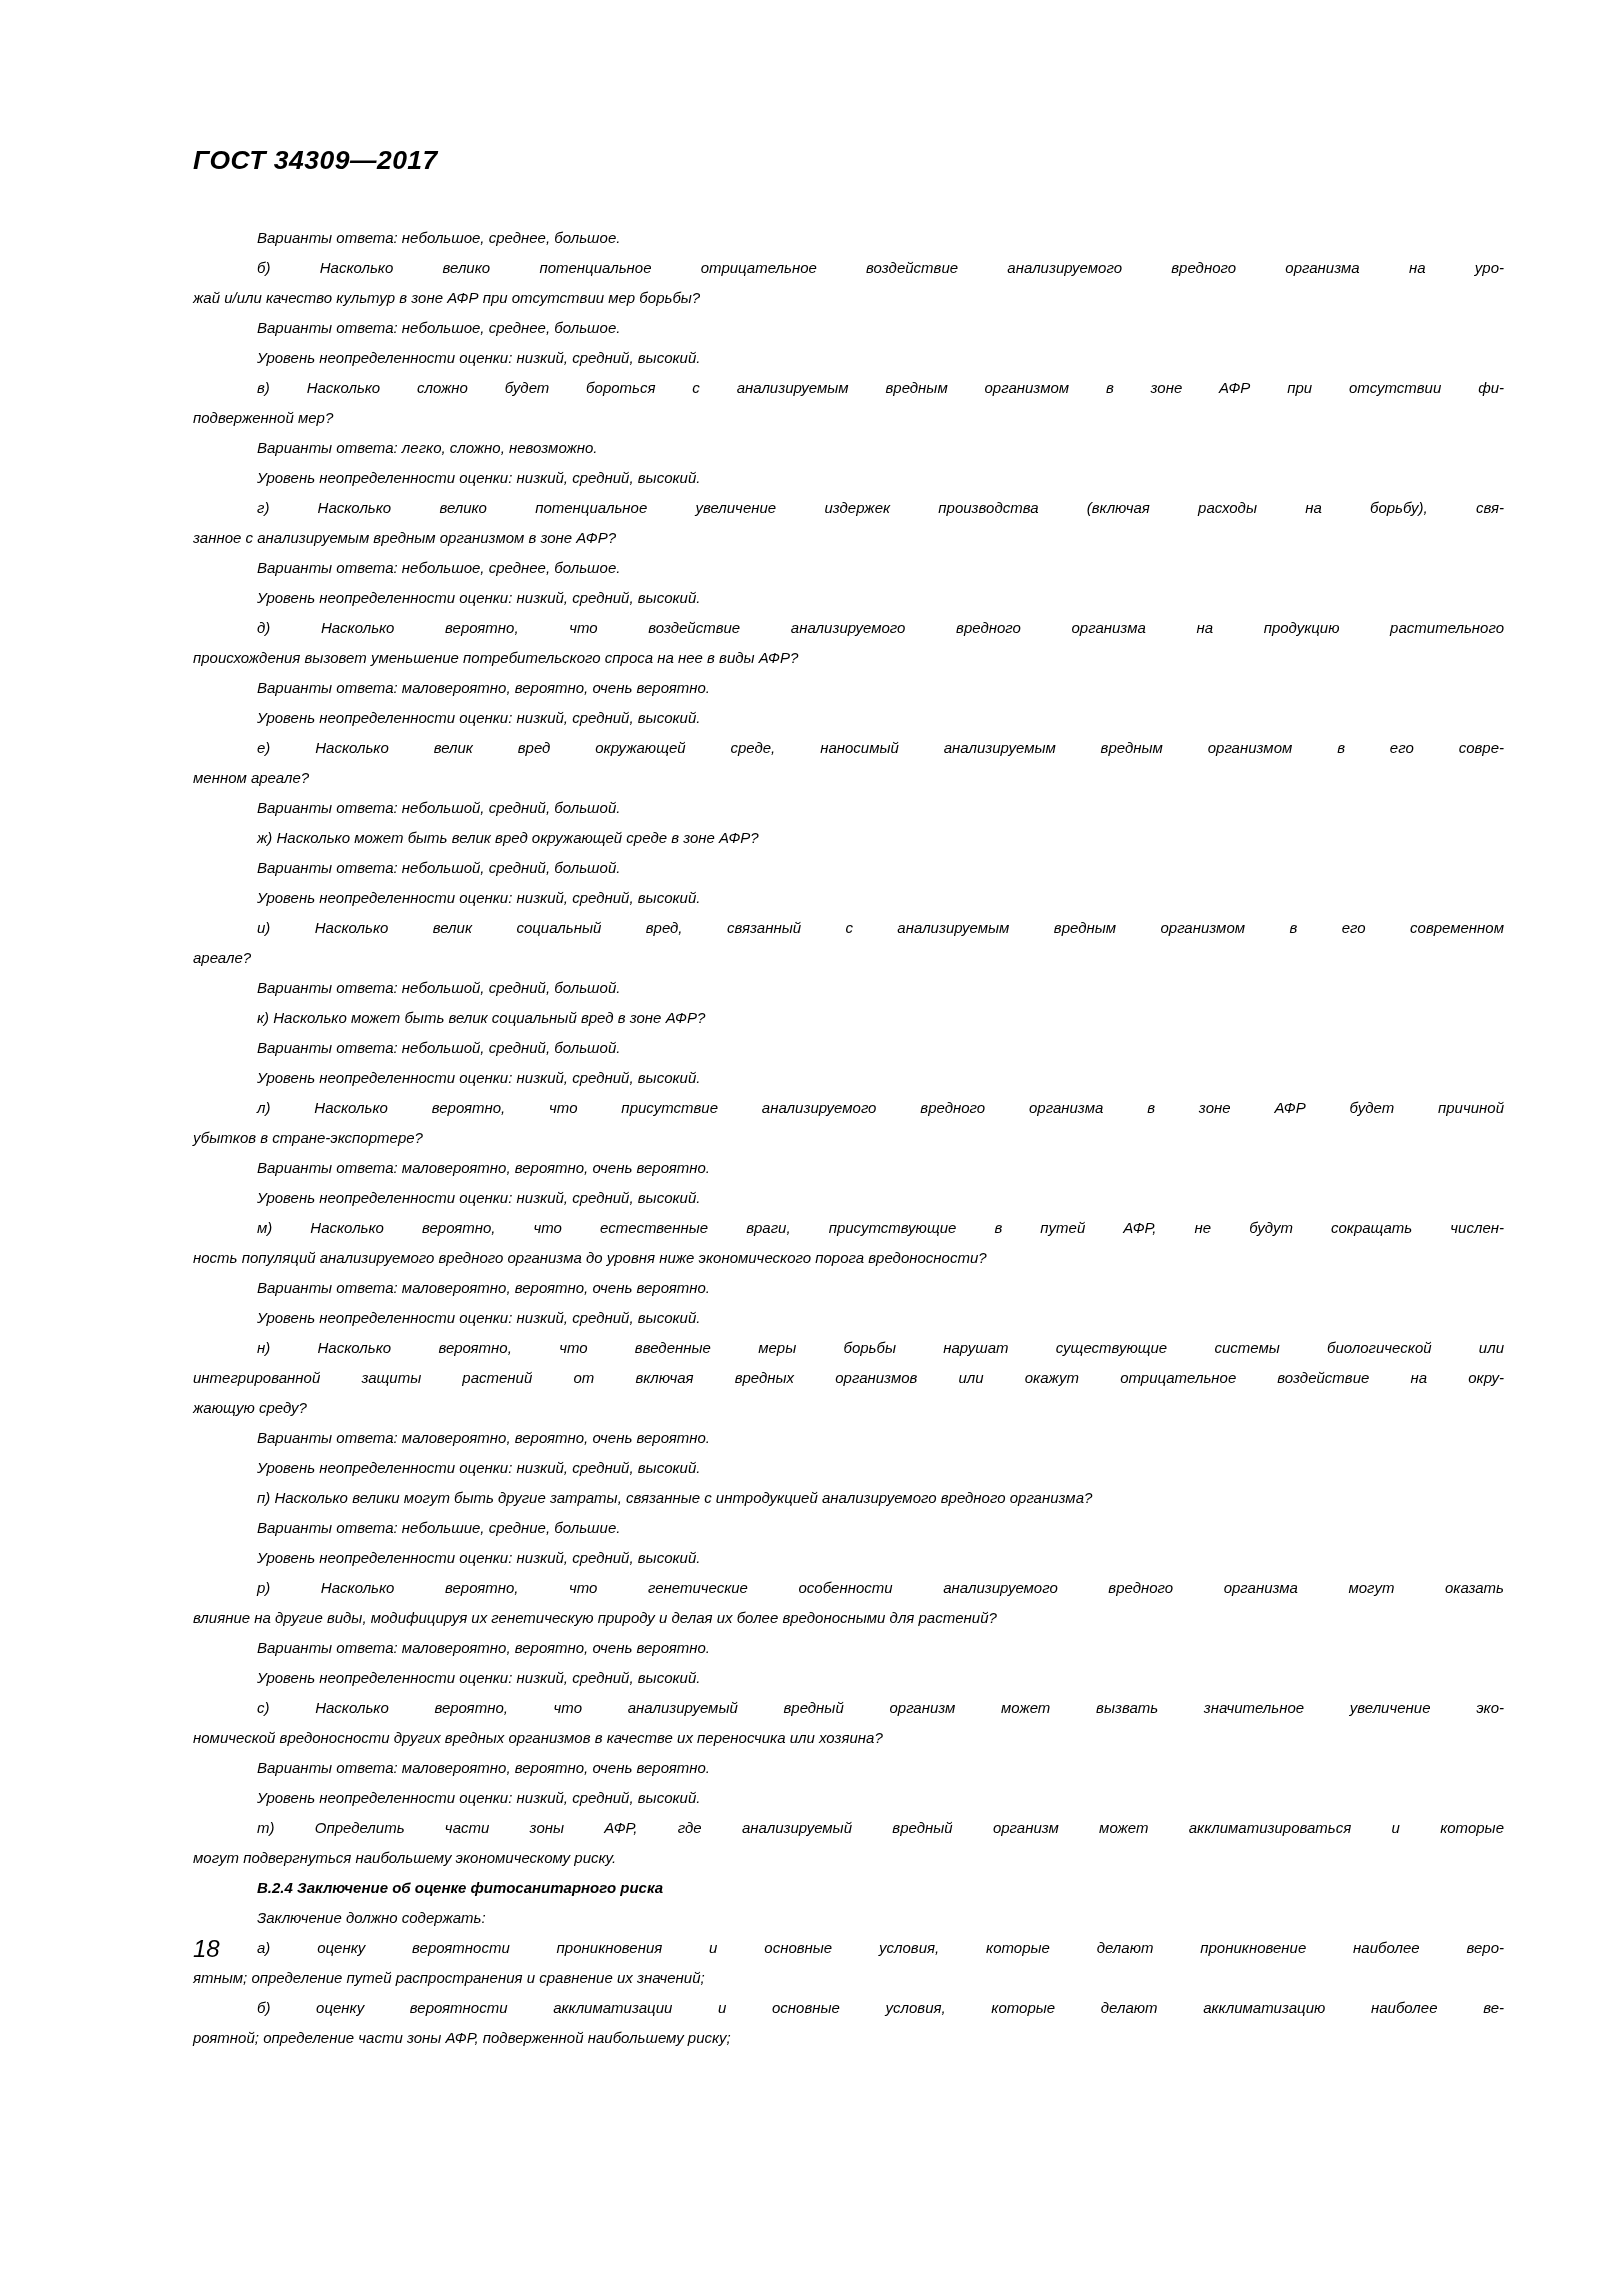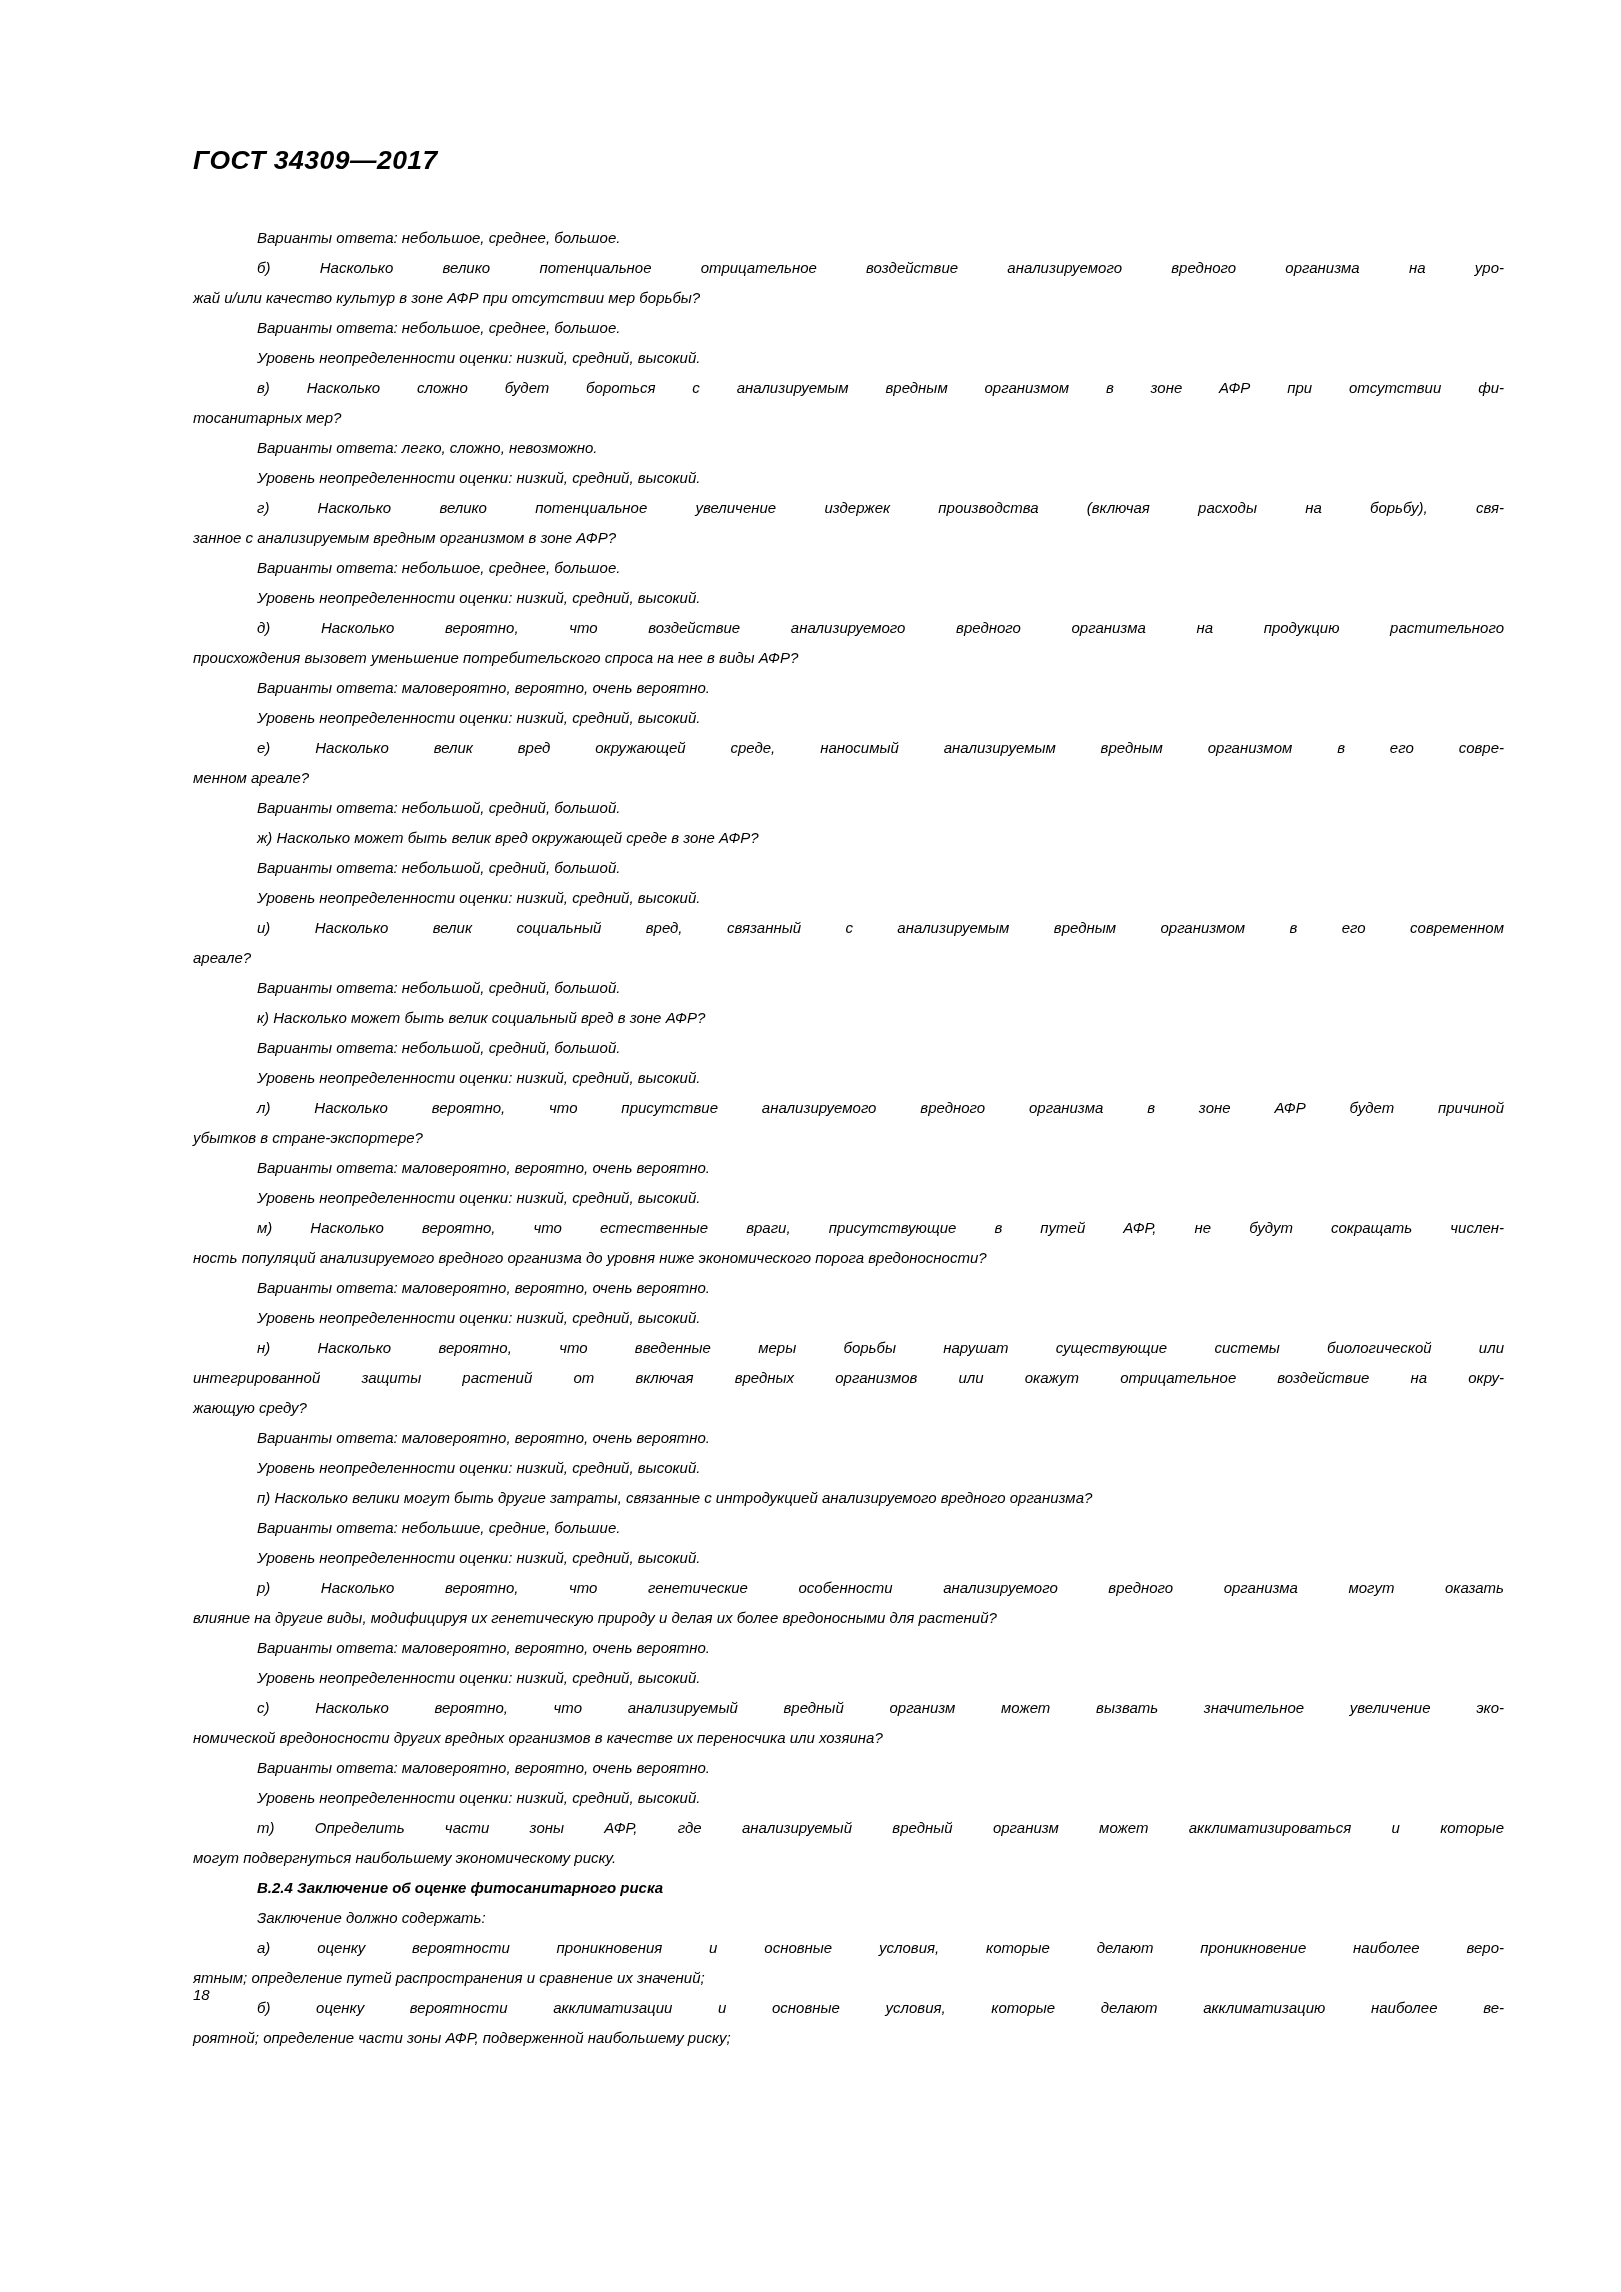--- a/index.html
+++ b/index.html
@@ -20,37 +20,37 @@
   .body-text {
     position: absolute; left: 193px; top: 223px; width: 1311px;
     font-size: 15px; line-height: 30px;
   }
   .line { height: 30px; overflow: visible; }
   .line.ind { text-indent: 64px; }
   .line.fill { text-align: justify; text-align-last: justify; }
   .line.end { white-space: nowrap; text-align: left; }
   .line.bold { font-weight: 700; }
   .page-number {
-    position: absolute; left: 193px; top: 1980px;
-    font-size: 15px; line-height: 30px;
+    position: absolute; left: 193px; top: 1934px;
+    font-size: 24px; line-height: 30px;
   }
 </style>
 </head>
 <body>
 
 <div class="page">
   <div class="doc-header">ГОСТ 34309—2017</div>
   <div class="body-text">
       <div class="line ind end">Варианты ответа: небольшое, среднее, большое.</div>
       <div class="line ind fill">б) Насколько велико потенциальное отрицательное воздействие анализируемого вредного организма на уро-</div>
       <div class="line end">жай и/или качество культур в зоне АФР при отсутствии мер борьбы?</div>
       <div class="line ind end">Варианты ответа: небольшое, среднее, большое.</div>
       <div class="line ind end">Уровень неопределенности оценки: низкий, средний, высокий.</div>
       <div class="line ind fill">в) Насколько сложно будет бороться с анализируемым вредным организмом в зоне АФР при отсутствии фи-</div>
-      <div class="line end">тосанитарных мер?</div>
+      <div class="line end">подверженной мер?</div>
       <div class="line ind end">Варианты ответа: легко, сложно, невозможно.</div>
       <div class="line ind end">Уровень неопределенности оценки: низкий, средний, высокий.</div>
       <div class="line ind fill">г) Насколько велико потенциальное увеличение издержек производства (включая расходы на борьбу), свя-</div>
       <div class="line end">занное с анализируемым вредным организмом в зоне АФР?</div>
       <div class="line ind end">Варианты ответа: небольшое, среднее, большое.</div>
       <div class="line ind end">Уровень неопределенности оценки: низкий, средний, высокий.</div>
       <div class="line ind fill">д) Насколько вероятно, что воздействие анализируемого вредного организма на продукцию растительного</div>
       <div class="line end">происхождения вызовет уменьшение потребительского спроса на нее в виды АФР?</div>
       <div class="line ind end">Варианты ответа: маловероятно, вероятно, очень вероятно.</div>
       <div class="line ind end">Уровень неопределенности оценки: низкий, средний, высокий.</div>

